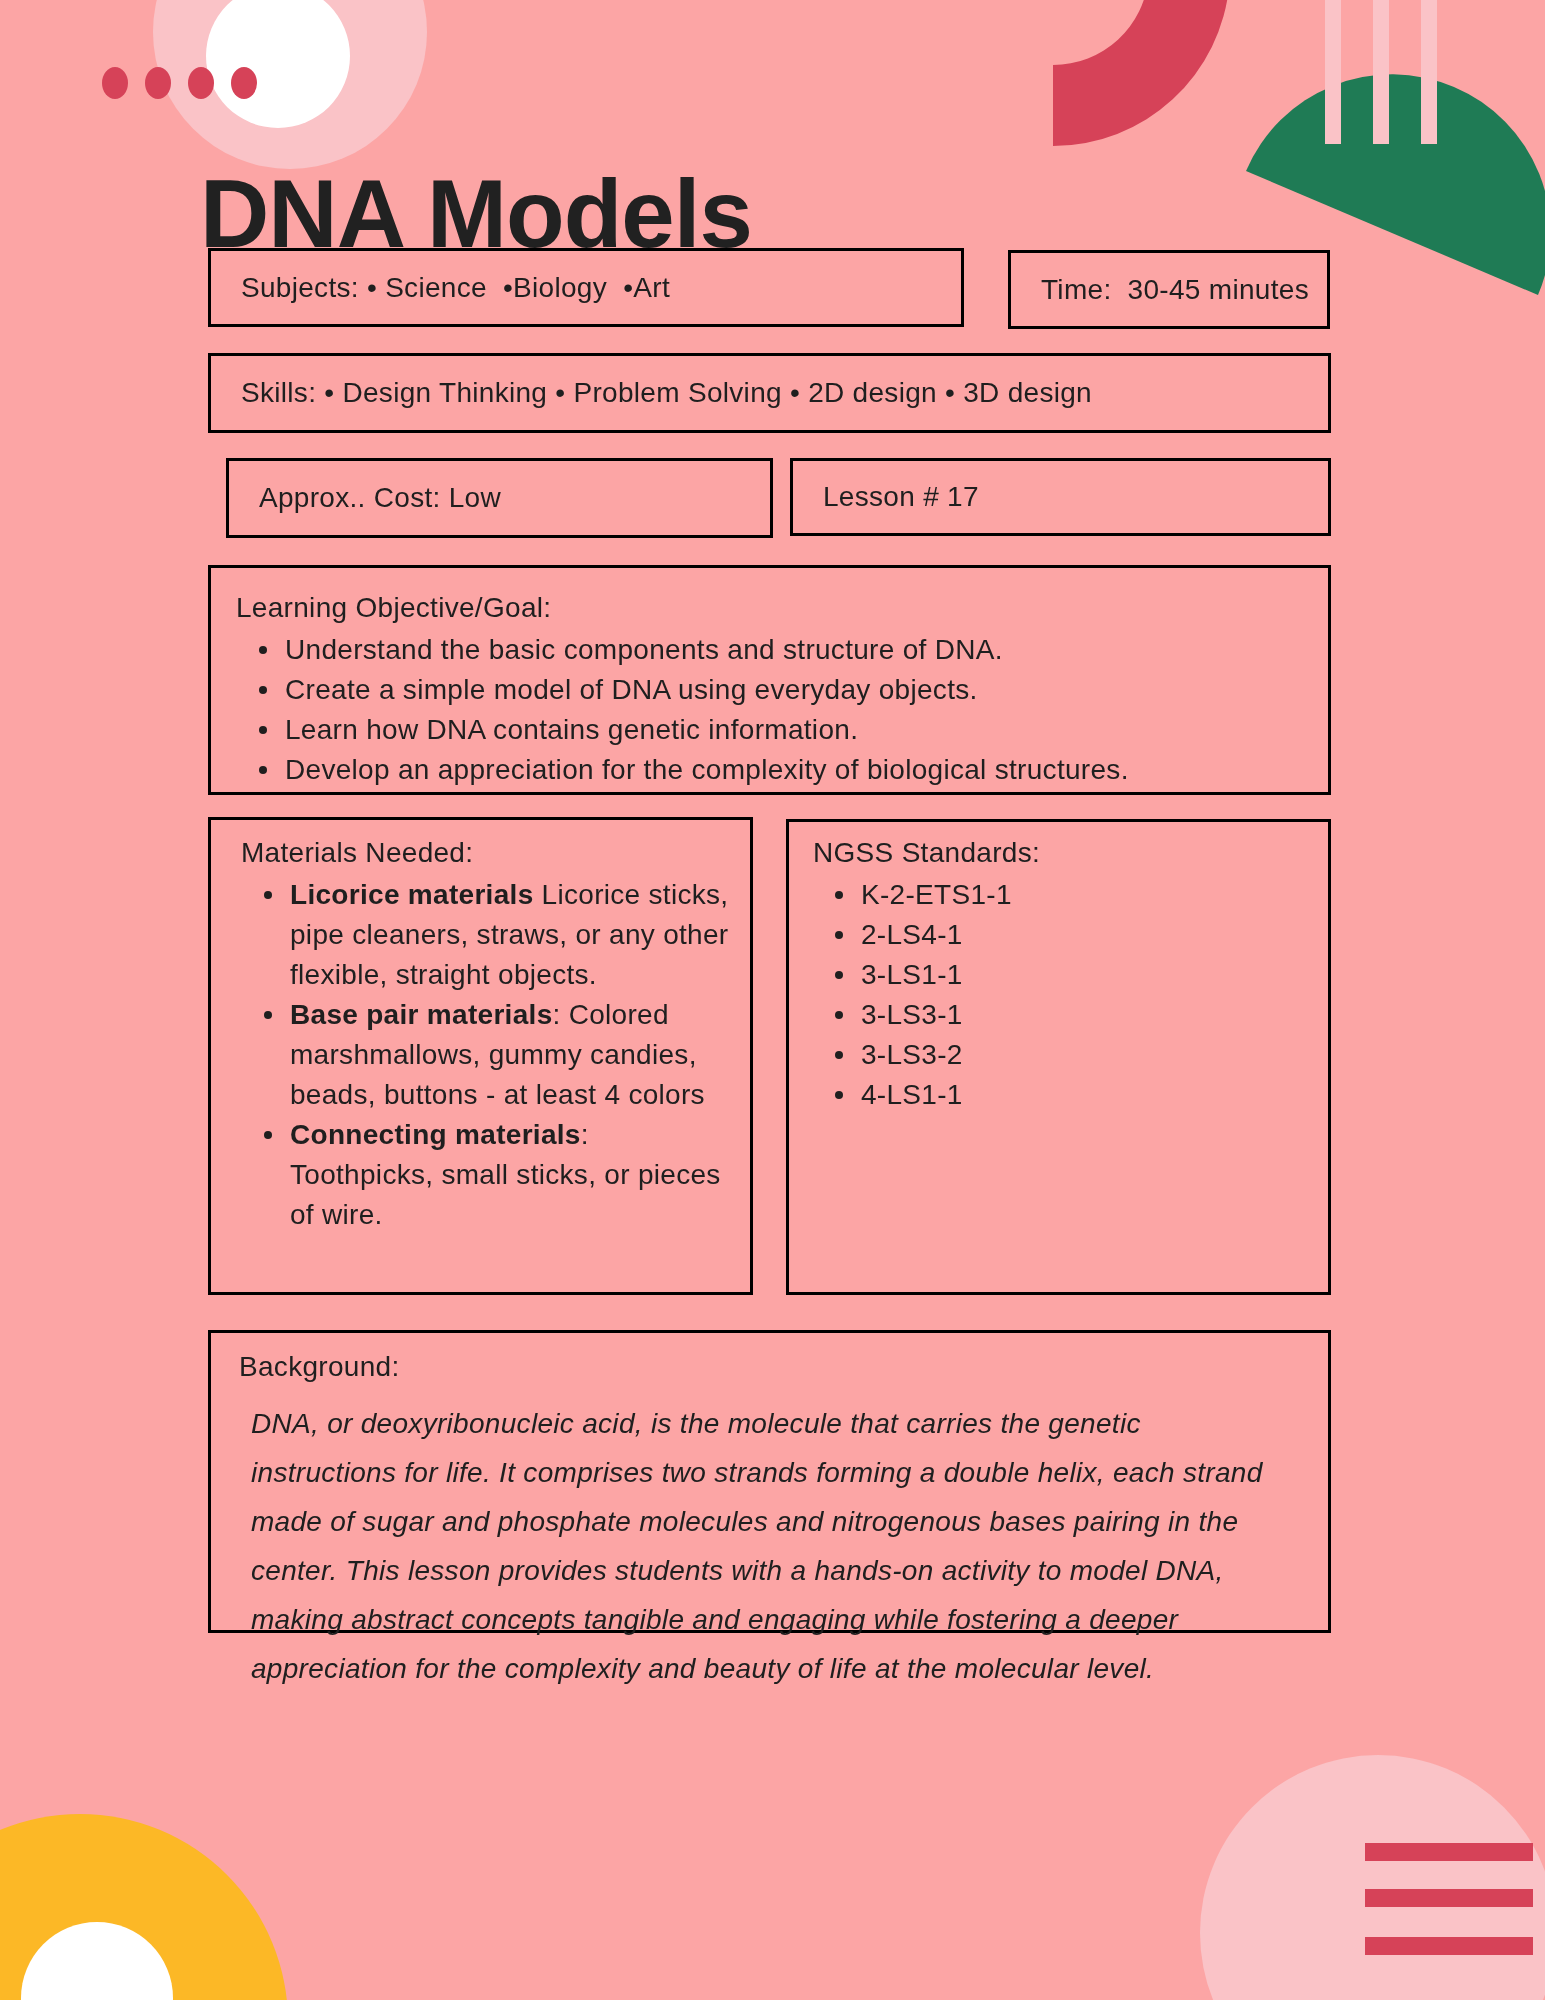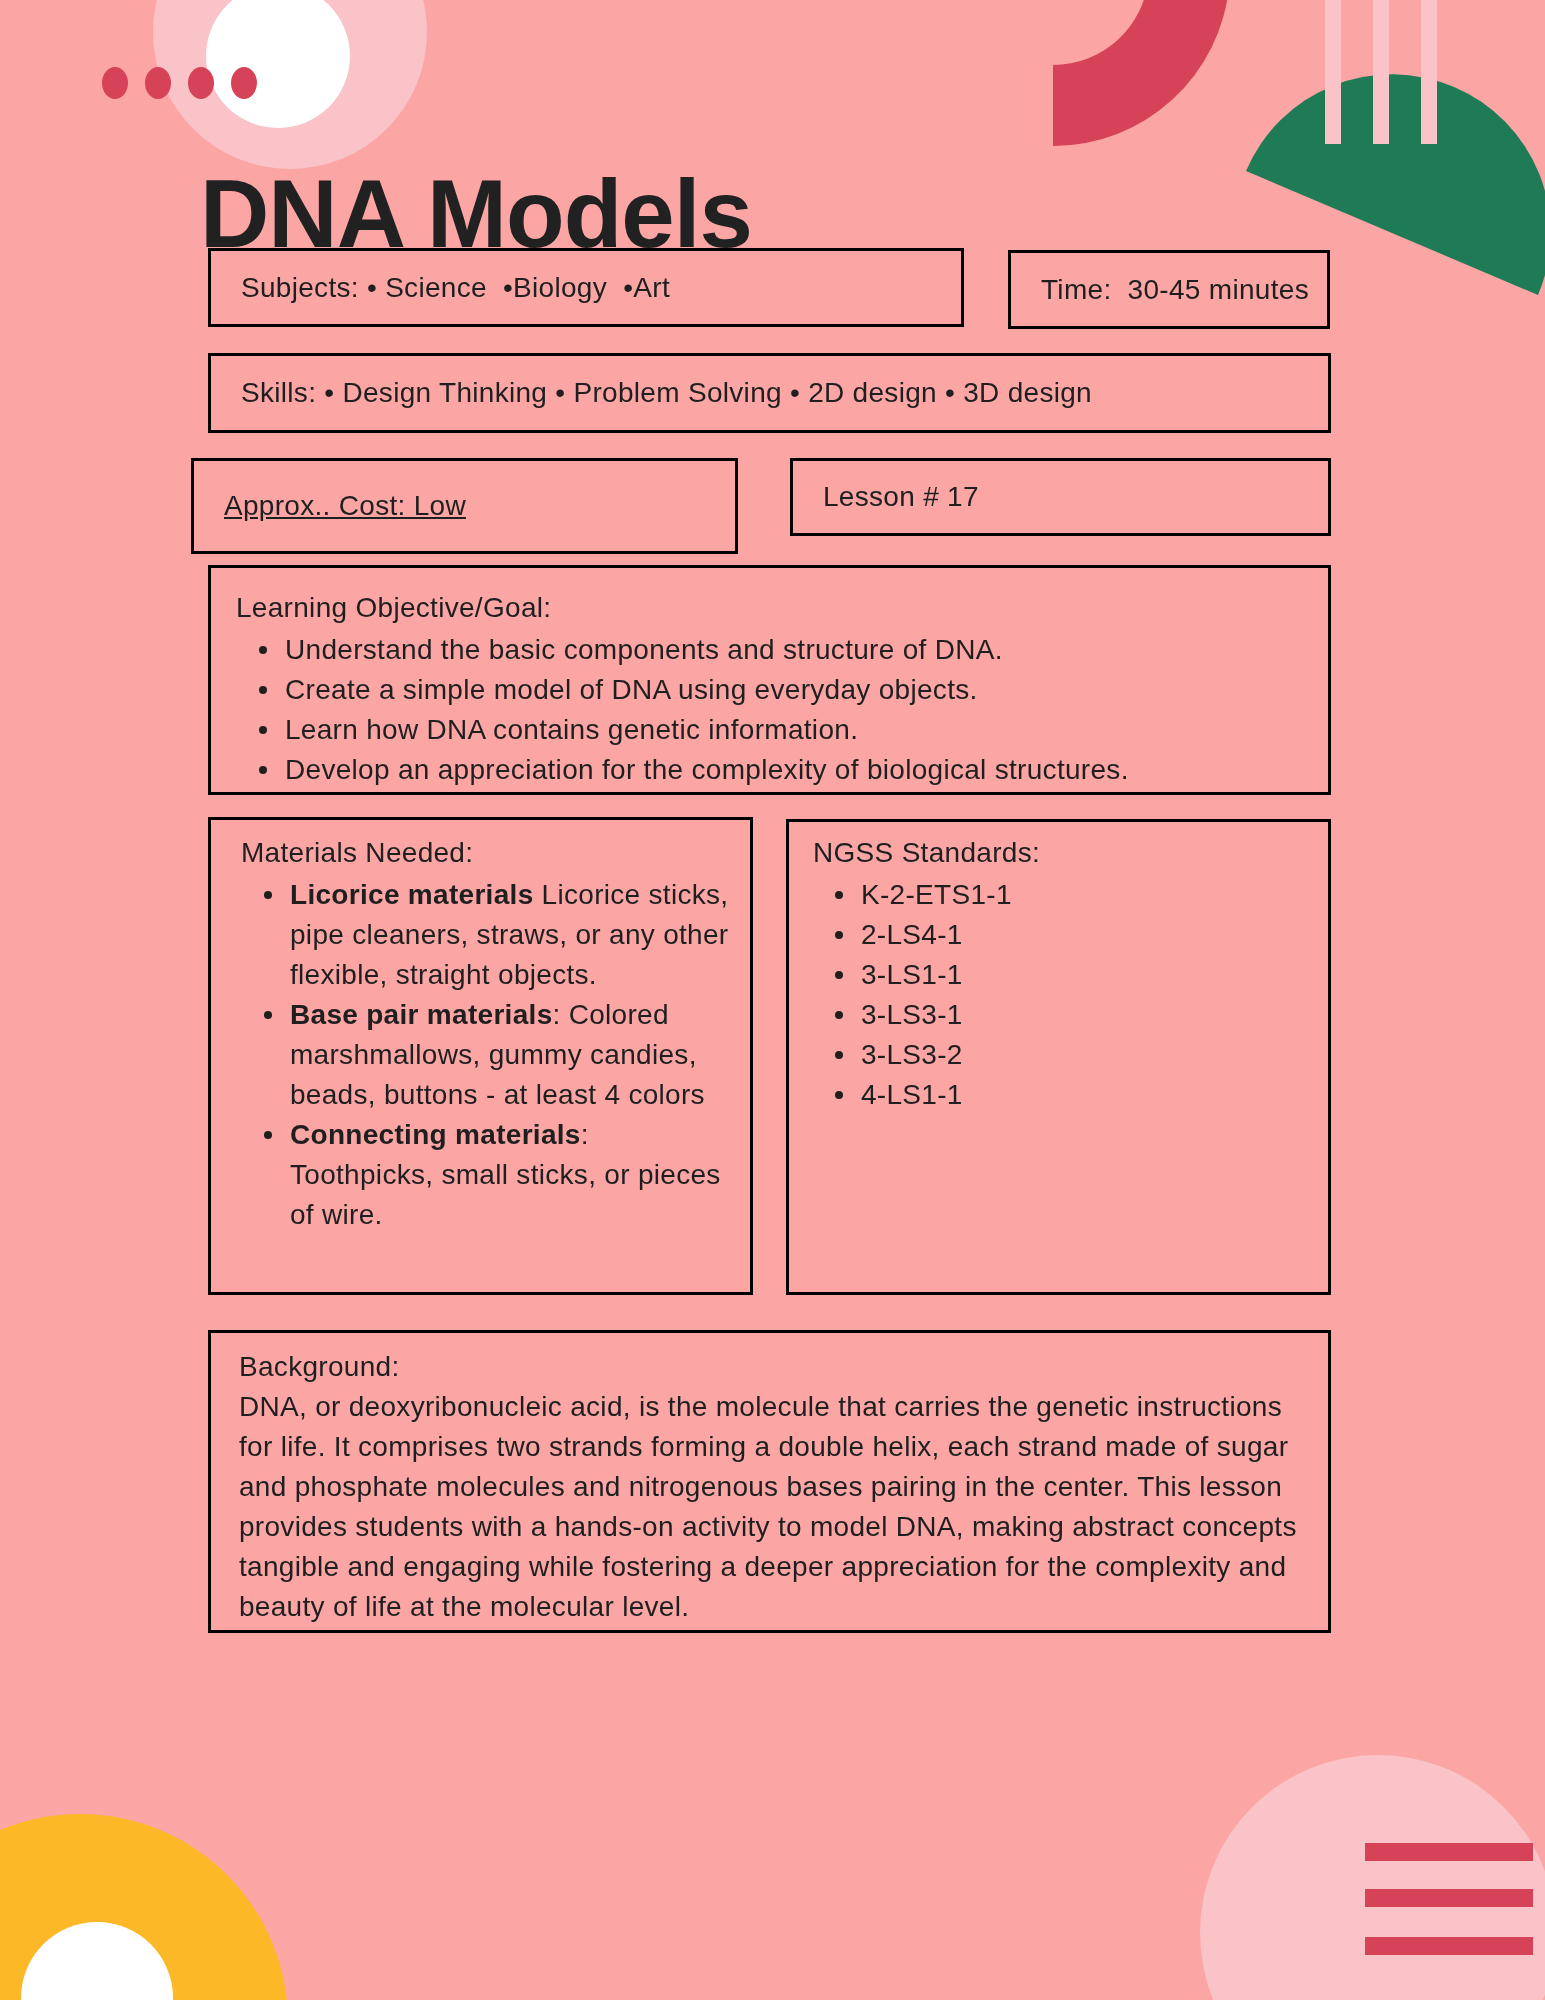--- a/index.html
+++ b/index.html
@@ -18,36 +18,36 @@
   .box {
     position:absolute; z-index:1; border:3px solid #000; background:transparent;
     box-sizing:border-box; font-size:28px; letter-spacing:0.3px; line-height:40px;
   }
   .box.oneline { display:flex; align-items:center; padding-left:30px; padding-right:0; }
   [data-bind] { white-space:pre-wrap; }
   
   .box-subjects  { left:208px; top:248px;  width:756px;  height:79px; }
   .box-time      { left:1008px; top:250px; width:322px;  height:79px; }
   .box-skills    { left:208px; top:353px;  width:1123px; height:80px; }
-  .box-cost      { left:191px; top:458px;  width:547px;  height:96px;text-decoration:underline; }
+  .box-cost      { left:226px; top:458px;  width:547px;  height:80px; }
   .box-lesson    { left:790px; top:458px;  width:541px;  height:78px; }
   .box-objective { left:208px; top:565px;  width:1123px; height:230px; padding:20px 30px 0 25px; }
   .box-materials { left:208px; top:817px;  width:545px;  height:478px; padding:13px 16px 0 30px; }
   .box-standards { left:786px; top:819px;  width:545px;  height:476px; padding:11px 16px 0 24px; }
   .box-background{ left:208px; top:1330px; width:1123px; height:303px; padding:14px 28px 0 28px; }
   .box h2 { margin:0; font-size:28px; font-weight:400; line-height:40px; letter-spacing:0.3px; }
   .box ul { margin:2px 0 0 0; padding:0 0 0 49px; list-style:none; }
   .box-standards ul { padding-left:48px; }
   .box li { position:relative; line-height:40px; }
   .box li::before {
     content:""; position:absolute; left:-26px; top:16px;
     width:8px; height:8px; border-radius:50%; background:#1f1f1f;
   }
   .bold-run { font-weight:700; }
-  .bg-par { margin:0; line-height:40px; }
+  .bg-par { margin:12px; line-height:49px;font-style:italic; }
 </style>
 </head>
 <body>
 
 <div class="page">
 
   <svg class="deco-svg" viewBox="0 0 1545 2000" aria-hidden="true">
 
     <g>
       <circle cx="290" cy="32" r="137" fill="var(--pink)"></circle>

